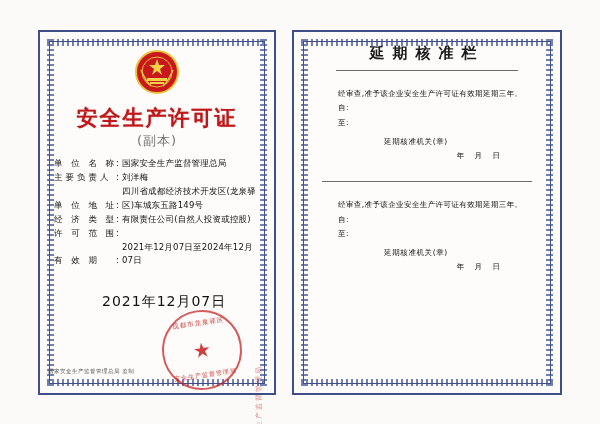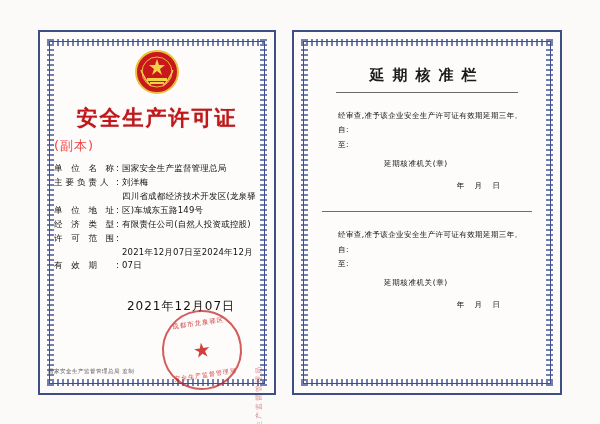--- a/index.html
+++ b/index.html
@@ -62,24 +62,23 @@
     text-align:center;
     font-family:"DejaVu Sans", sans-serif;
     font-size:21px;
     font-weight:bold;
     color:#c0171b;
     letter-spacing:2px;
     margin-top:4px;
     text-shadow:0 0 1px rgba(160,20,20,.5);
   }
   .title-sub{
-    text-align:left;
+    text-align:center;
     font-size:13px;
-    color:#ef4444;
-    margin-top:5px;
+    color:#737373;
     letter-spacing:1px;
   }
   .cert-no{
     text-align:center;
     font-size:8.5px;
     color:#1b1b1b;
     margin-top:6px;
     letter-spacing:.2px;
   }
   .fields{
@@ -104,25 +103,24 @@
   .issuer-row{
     margin-top:10px;
     font-size:9px;
     color:#111;
     padding-left:56px;
     letter-spacing:2px;
     position:relative;
   }
   .date-row{
     margin-top:26px;
-    font-size:12px;
+    font-size:14px;
     color:#111;
     padding-left:48px;
     letter-spacing:1px;
-    text-align:center;
   }
   
   .seal{
     position:absolute;
     left:122px;top:278px;
     width:76px;height:76px;
     border:2px solid rgba(196,30,30,.72);
     border-radius:50%;
     color:rgba(196,30,30,.8);
     transform:rotate(-8deg);
@@ -146,21 +144,20 @@
   .footnote{
     position:absolute;left:46px;bottom:18px;
     font-size:5.5px;color:#555;letter-spacing:.5px;
   }
   
   .r-title{
     text-align:center;
     font-size:15px;
     letter-spacing:8px;
     color:#1a1a1a;
-    margin-top:22px;
     font-weight:bold;
   }
   .r-title-rule{
     width:182px;height:1px;background:#6b6b6b;
     margin:7px auto 0 auto;
   }
   .panel{
     margin:16px 16px 0 16px;
     font-size:7.5px;
     color:#111;
@@ -171,21 +168,21 @@
   .panel-sep{
     margin:10px 14px 0 14px;
     border-top:1px solid #6d6d6d;
   }
   .p-line{letter-spacing:.4px;}
   .p-indent{padding-left:14px;}
   .p-auth{
     text-align:center;padding-right:22px;margin-top:5px;letter-spacing:.6px;
   }
   .p-date{
-    text-align:right;padding-right:26px;margin-top:8px;letter-spacing:4px;
+    text-align:right;padding-right:26px;letter-spacing:4px;
   }
   
   .vert-stamp{
     position:absolute;
     right:-4px;bottom:18px;
     font-size:7px;
     color:rgba(190,40,40,.55);
     letter-spacing:2px;
     transform:rotate(-90deg);
     transform-origin:100% 100%;

